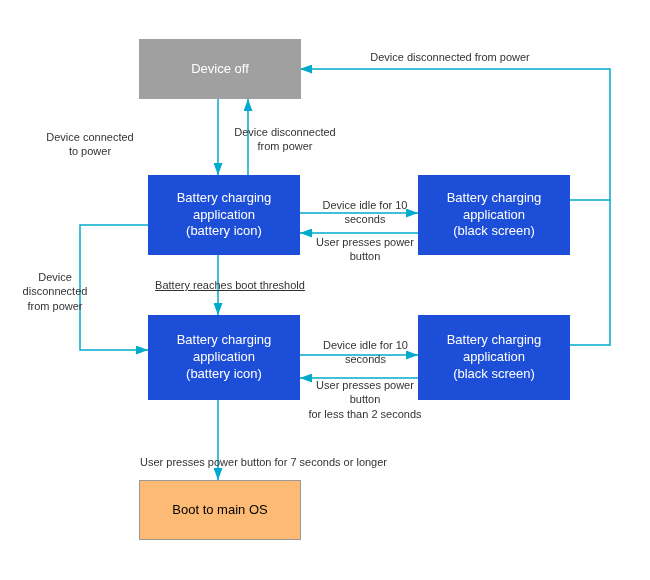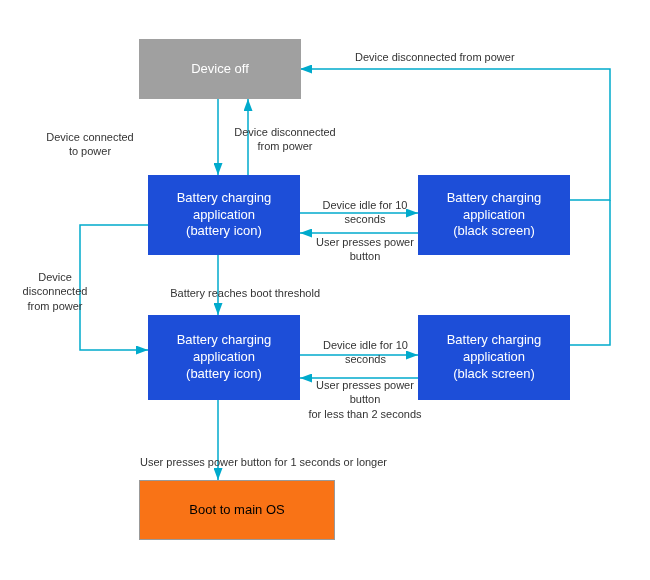--- a/index.html
+++ b/index.html
@@ -108,57 +108,57 @@
   </div>
 
   <div class="box box-blue" style="left:148px; top:315px; width:152px; height:85px;">
     <span>Battery charging<br>application<br>(battery icon)</span>
   </div>
 
   <div class="box box-blue" style="left:418px; top:315px; width:152px; height:85px;">
     <span>Battery charging<br>application<br>(black screen)</span>
   </div>
 
-  <div class="box" style="left:139px; top:480px; width:196px; height:60px; background:#f97316; border:1px solid #999; color:#000;">
+  <div class="box" style="left:139px; top:480px; width:162px; height:60px; background:#fdba74; border:1px solid #999; color:#000;">
     <span>Boot to main OS</span>
   </div>
 
   <div class="arrow-label" style="left:45px; top:130px; width:90px;">
     <span>Device connected<br>to power</span>
   </div>
 
   <div class="arrow-label" style="left:230px; top:125px; width:110px;">
     <span>Device disconnected<br>from power</span>
   </div>
 
-  <div class="arrow-label" style="left:355px; top:50px; width:190px; text-align:left;">
+  <div class="arrow-label" style="left:355px; top:50px; width:190px; text-align:center;">
     <span>Device disconnected from power</span>
   </div>
 
   <div class="arrow-label" style="left:310px; top:198px; width:110px; text-align:center;">
     <span>Device idle for 10 seconds</span>
   </div>
 
   <div class="arrow-label" style="left:310px; top:235px; width:110px; text-align:center;">
     <span>User presses power button</span>
   </div>
 
   <div class="arrow-label" style="left:15px; top:270px; width:80px;">
     <span>Device disconnected<br>from power</span>
   </div>
 
-  <div class="arrow-label" style="left:140px; top:286px; width:180px; text-align:right;">
+  <div class="arrow-label" style="left:140px; top:278px; width:180px; text-align:center;text-decoration:underline;">
     <span>Battery reaches boot threshold</span>
   </div>
 
   <div class="arrow-label" style="left:308px; top:338px; width:115px; text-align:center;">
     <span>Device idle for 10 seconds</span>
   </div>
 
   <div class="arrow-label" style="left:300px; top:378px; width:130px; text-align:center;">
     <span>User presses power button<br>for less than 2 seconds</span>
   </div>
 
   <div class="arrow-label" style="left:140px; top:455px; width:280px; text-align:left;">
-    <span>User presses power button for 1 seconds or longer</span>
+    <span>User presses power button for 7 seconds or longer</span>
   </div>
 
 </div>
 
 </body></html>

